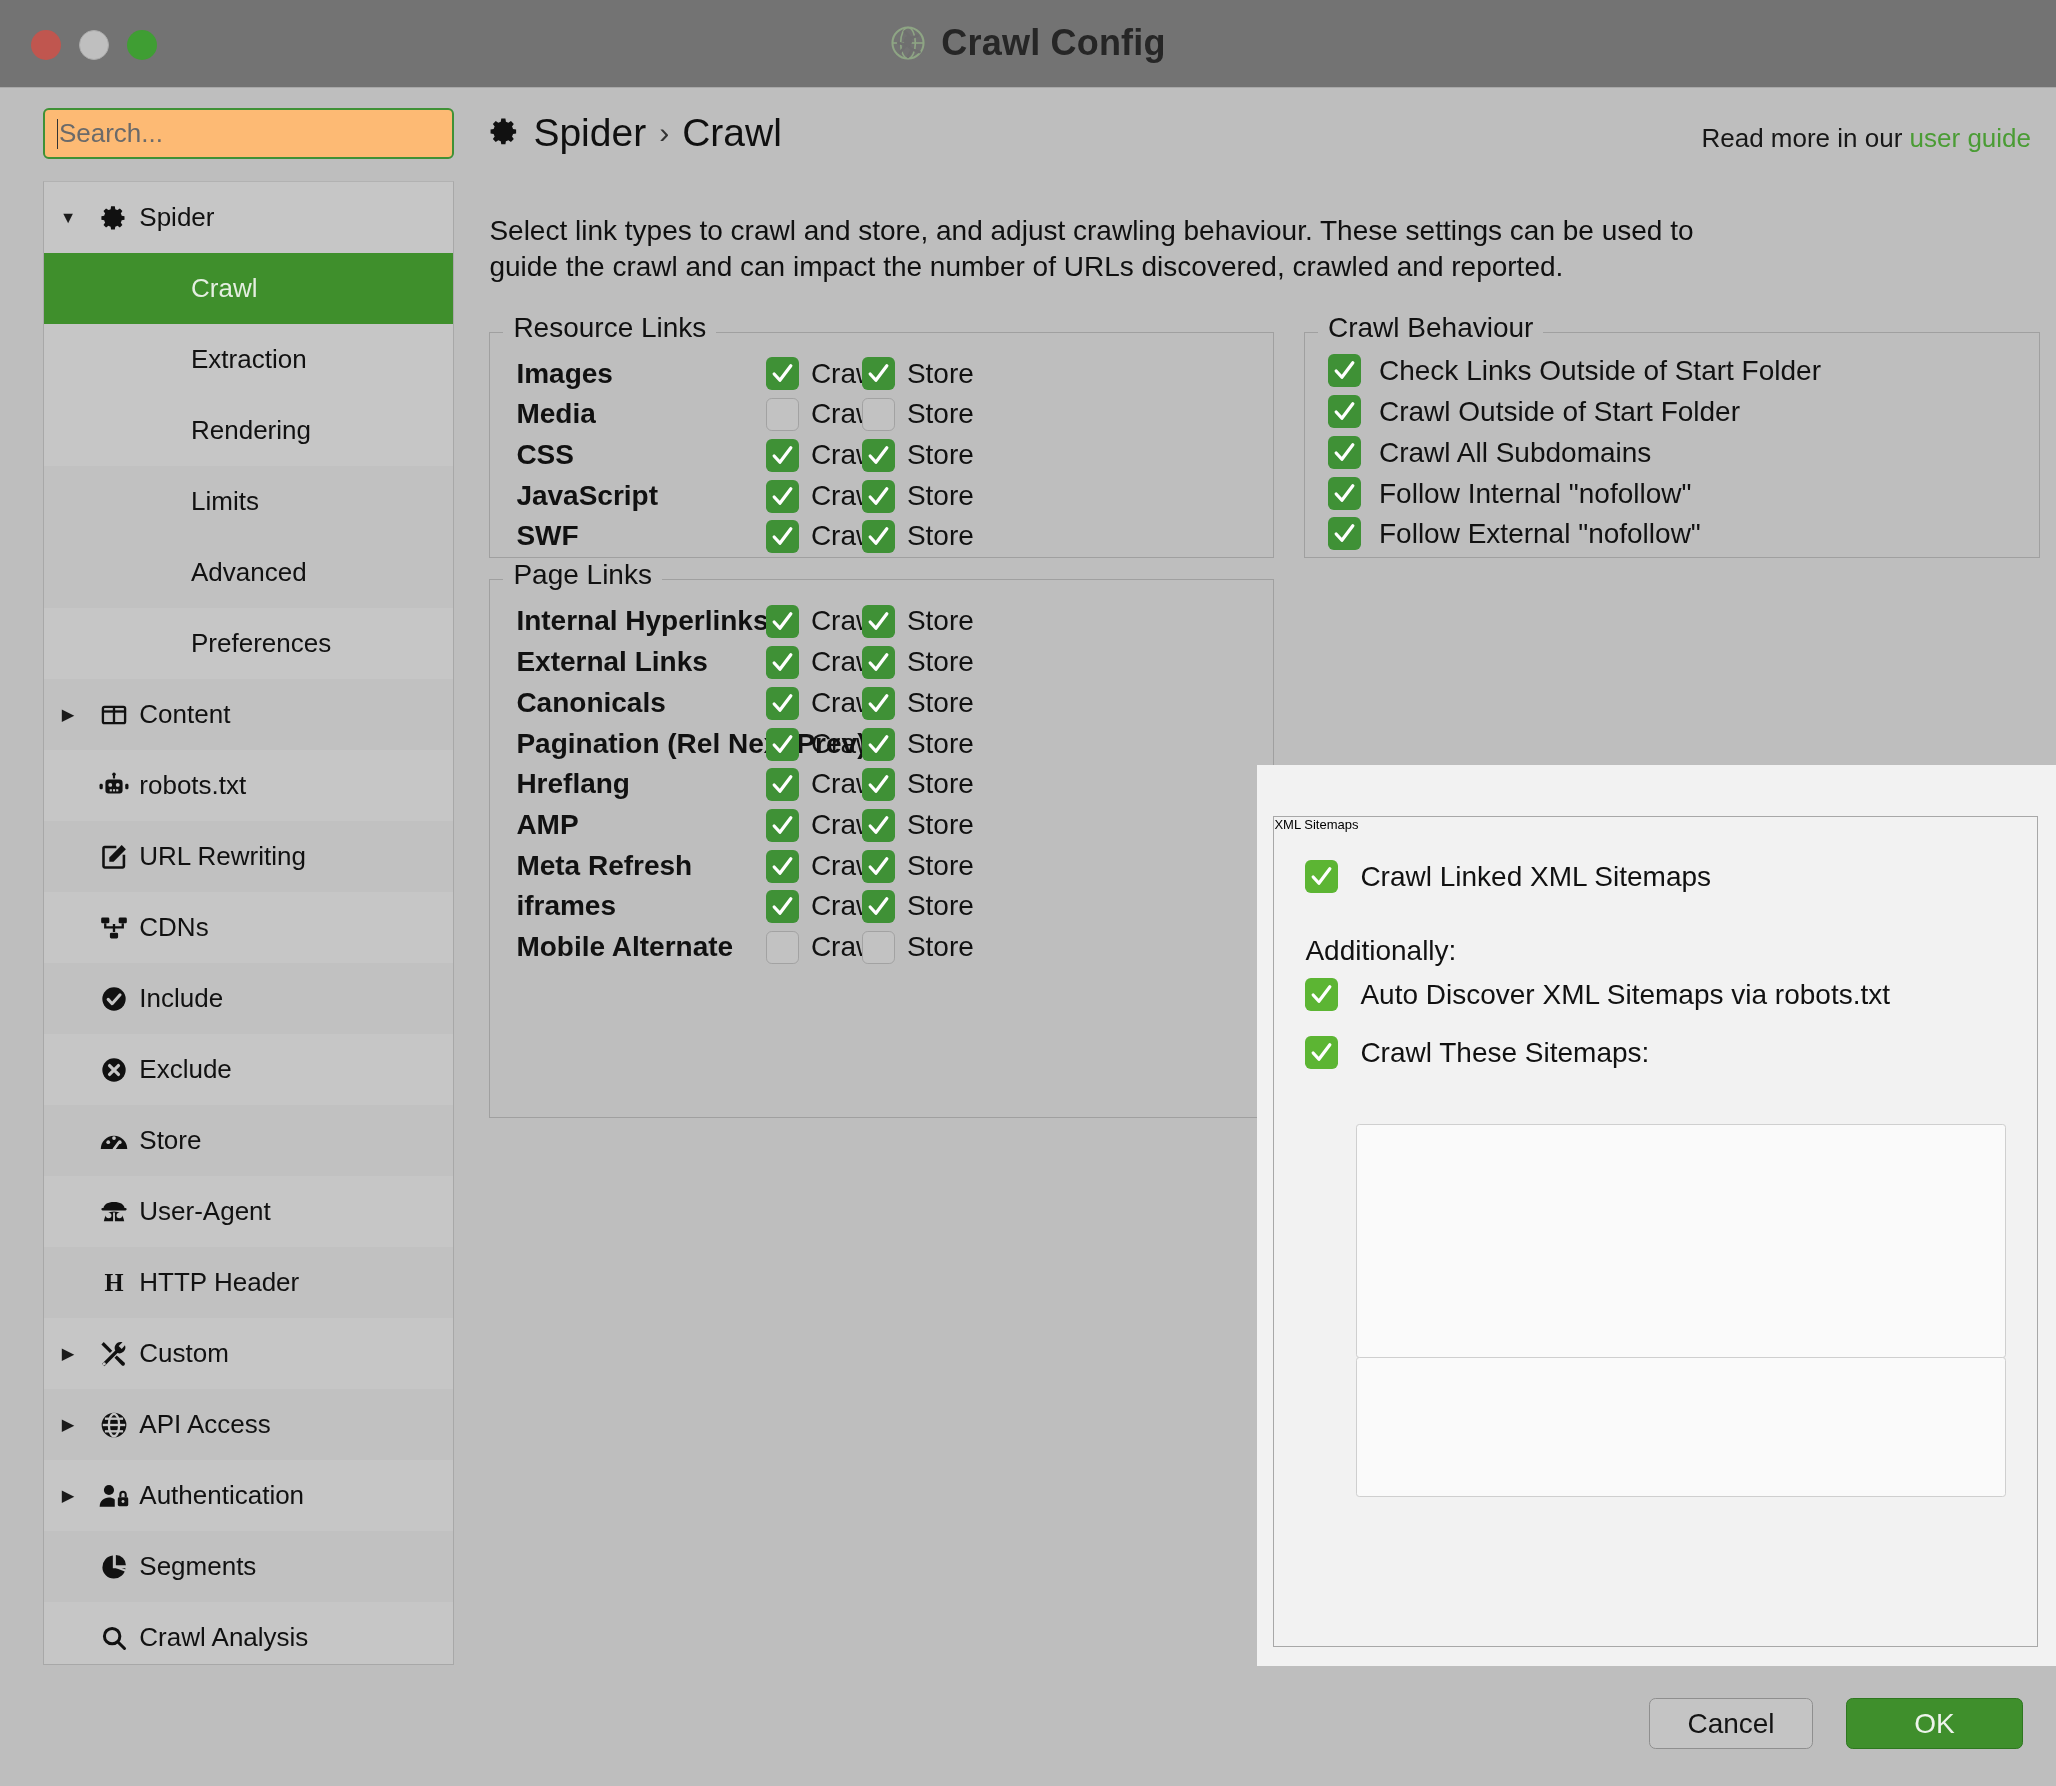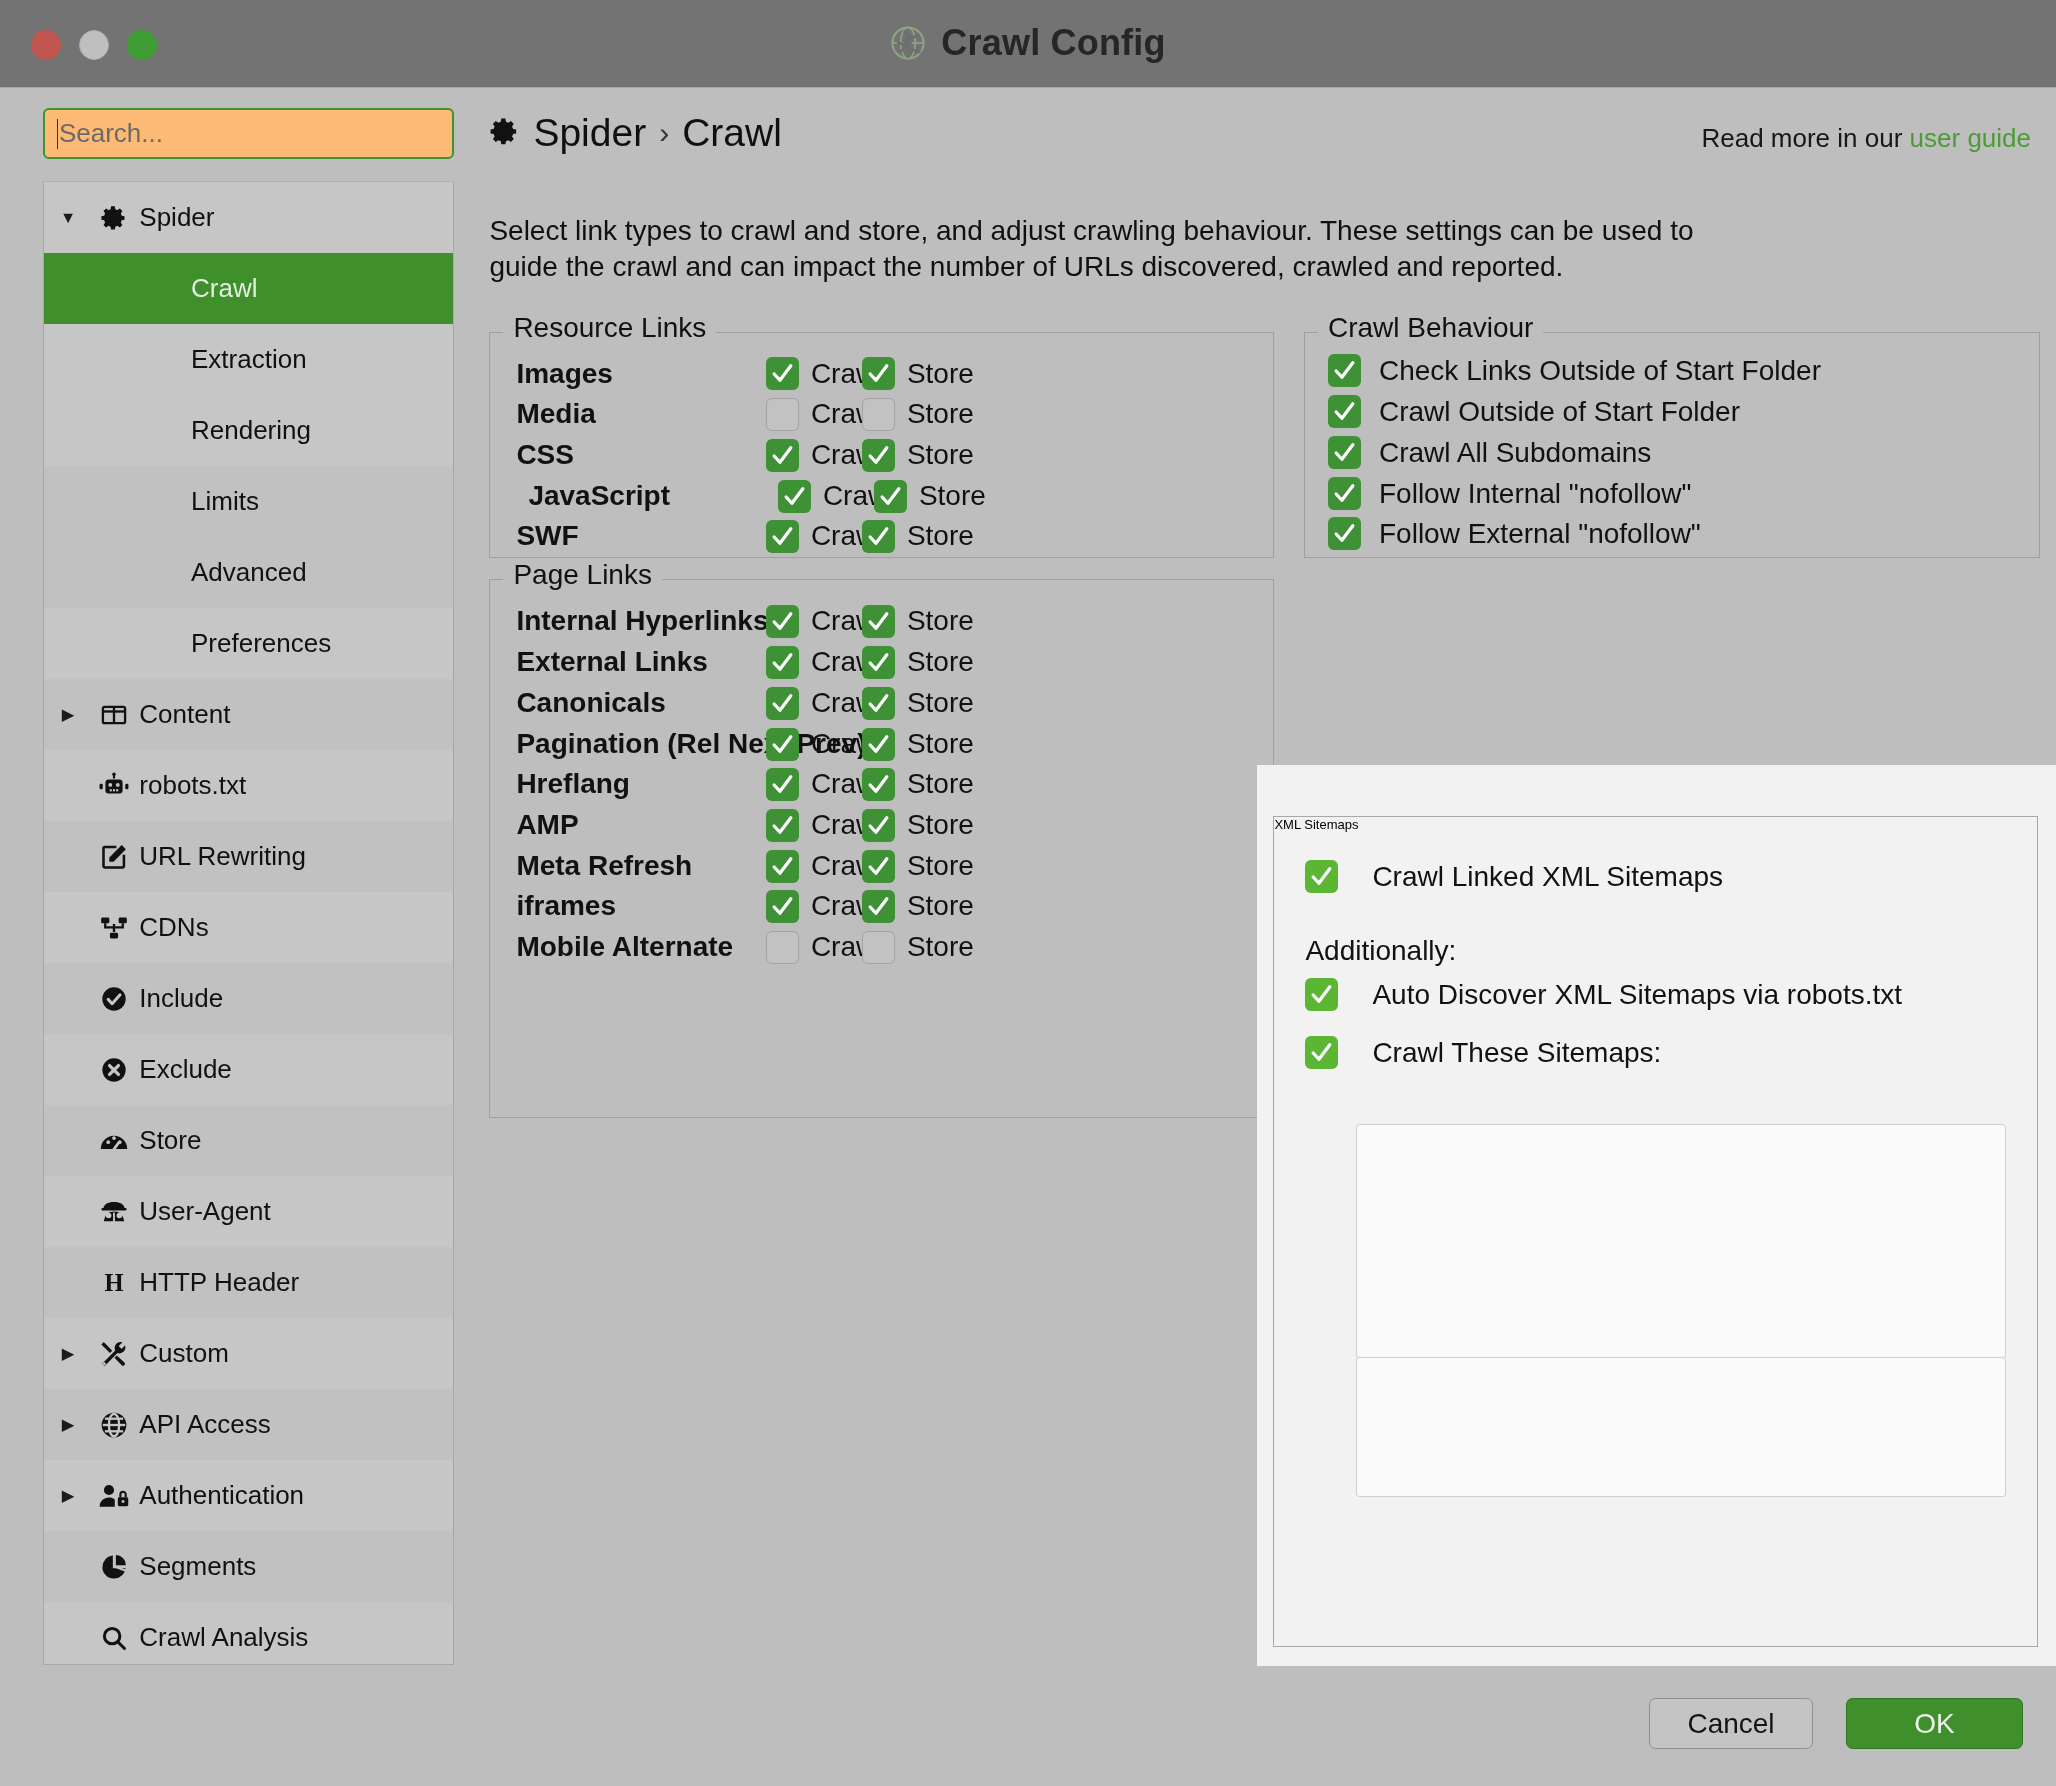--- a/index.html
+++ b/index.html
@@ -105,21 +105,21 @@
   }
   .chk.on { background: #3f9136; }
   .chk.on.bright { background: #5cb533; }
   .chk.off { background: #c2c2c2; border: 1.6px solid #a2a2a2; }
   .chk svg { display: block; }
 
   
   .behrow { position: absolute; display: flex; align-items: center; gap: 18px; font-size: 28px; color: #111; }
 
   
-  .xmlrow { position: absolute; display: flex; align-items: center; gap: 34px; font-size: 28px; color: #111; }
+  .xmlrow { position: absolute; display: flex; align-items: center; gap: 22px; font-size: 28px; color: #111; }
   .xml-sub { position: absolute; font-size: 28px; color: #111; }
   .listbox {
     position: absolute; background: #fafafa; border: 1.6px solid #cfcfcf; border-radius: 3.3px;
   }
   #list-top { left: 82px; top: 307px; width: 650px; height: 234px; }
   #list-bottom { left: 82px; top: 540px; width: 650px; height: 140px; }
 
   
   #footer { position: absolute; right: 0; bottom: 0; width: 1583px; height: 123px; }
   .btn {
@@ -436,21 +436,21 @@
             </span>
             <span class="cs" style="left: 372px;">
               <span class="chk on">
                 <svg width="25" height="25" viewBox="0 0 24 24">
                   <path d="M4 12.5 L9.5 18.5 L20 4.6" fill="none" stroke="#fff" stroke-width="3.1" stroke-linecap="round" stroke-linejoin="round"></path>
                 </svg>
               </span>
               <span class="cslabel">Store</span>
             </span>
           </div>
-          <div class="linkrow" style="top: 143px; left: 12px; width: 100%;">
+          <div class="linkrow" style="top: 143px; left: 0px; width: 100%;">
             <span class="lbl" style="left: 26px;">JavaScript</span>
             <span class="cs" style="left: 276px;">
               <span class="chk on">
                 <svg width="25" height="25" viewBox="0 0 24 24">
                   <path d="M4 12.5 L9.5 18.5 L20 4.6" fill="none" stroke="#fff" stroke-width="3.1" stroke-linecap="round" stroke-linejoin="round"></path>
                 </svg>
               </span>
               <span class="cslabel">Crawl</span>
             </span>
             <span class="cs" style="left: 372px;">

